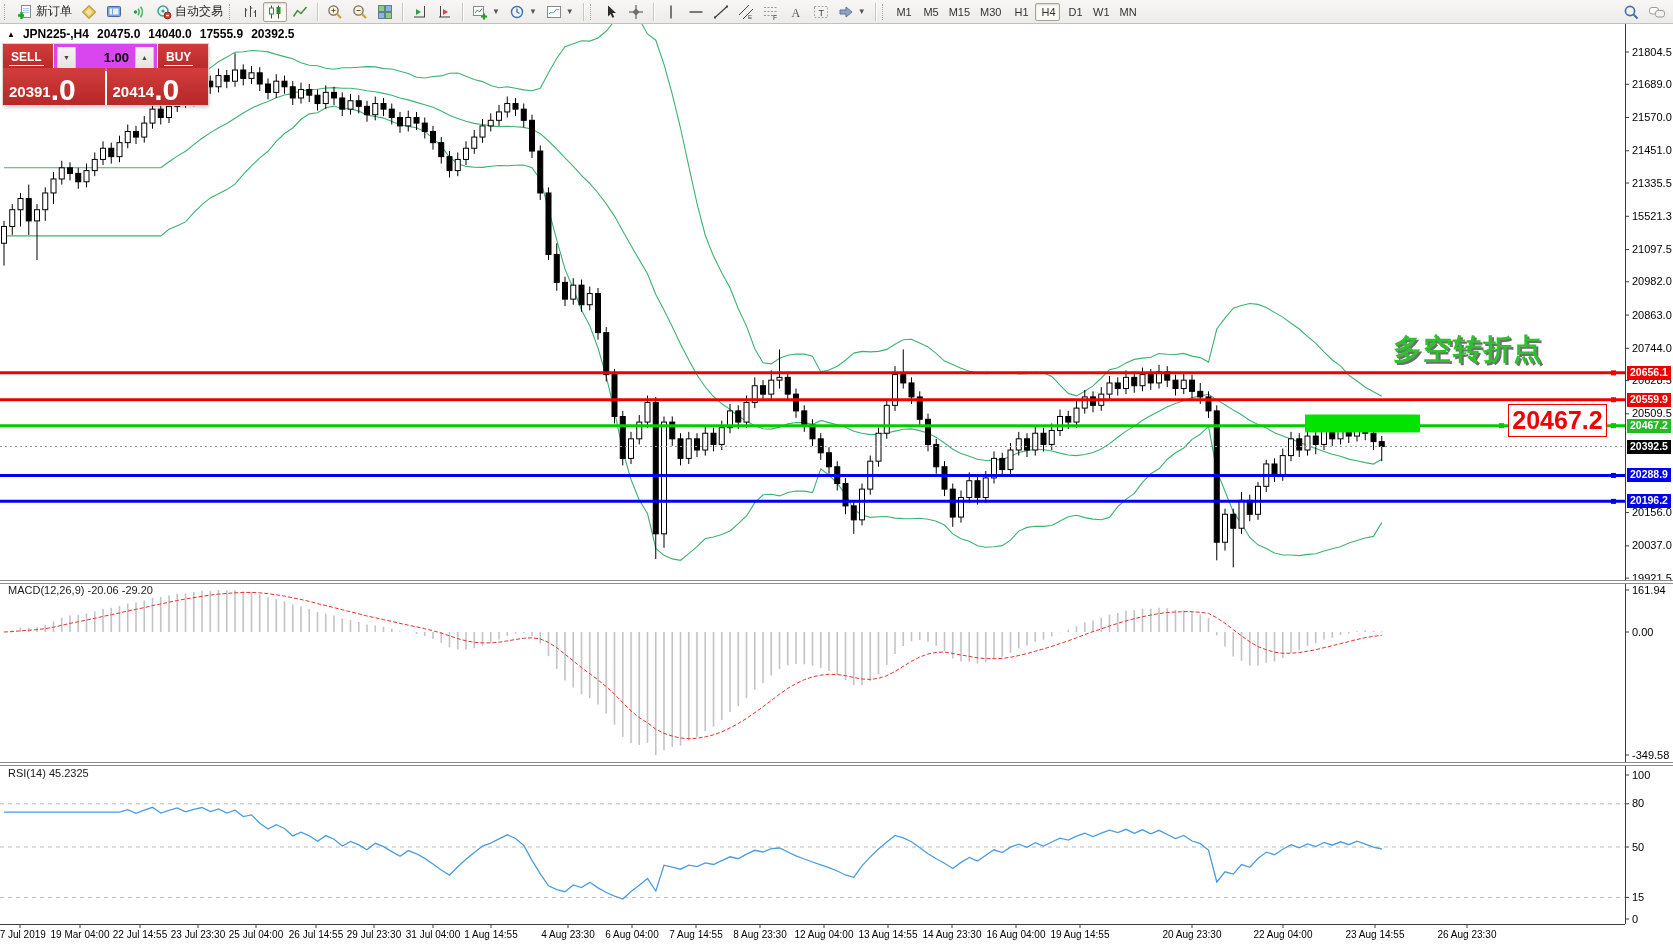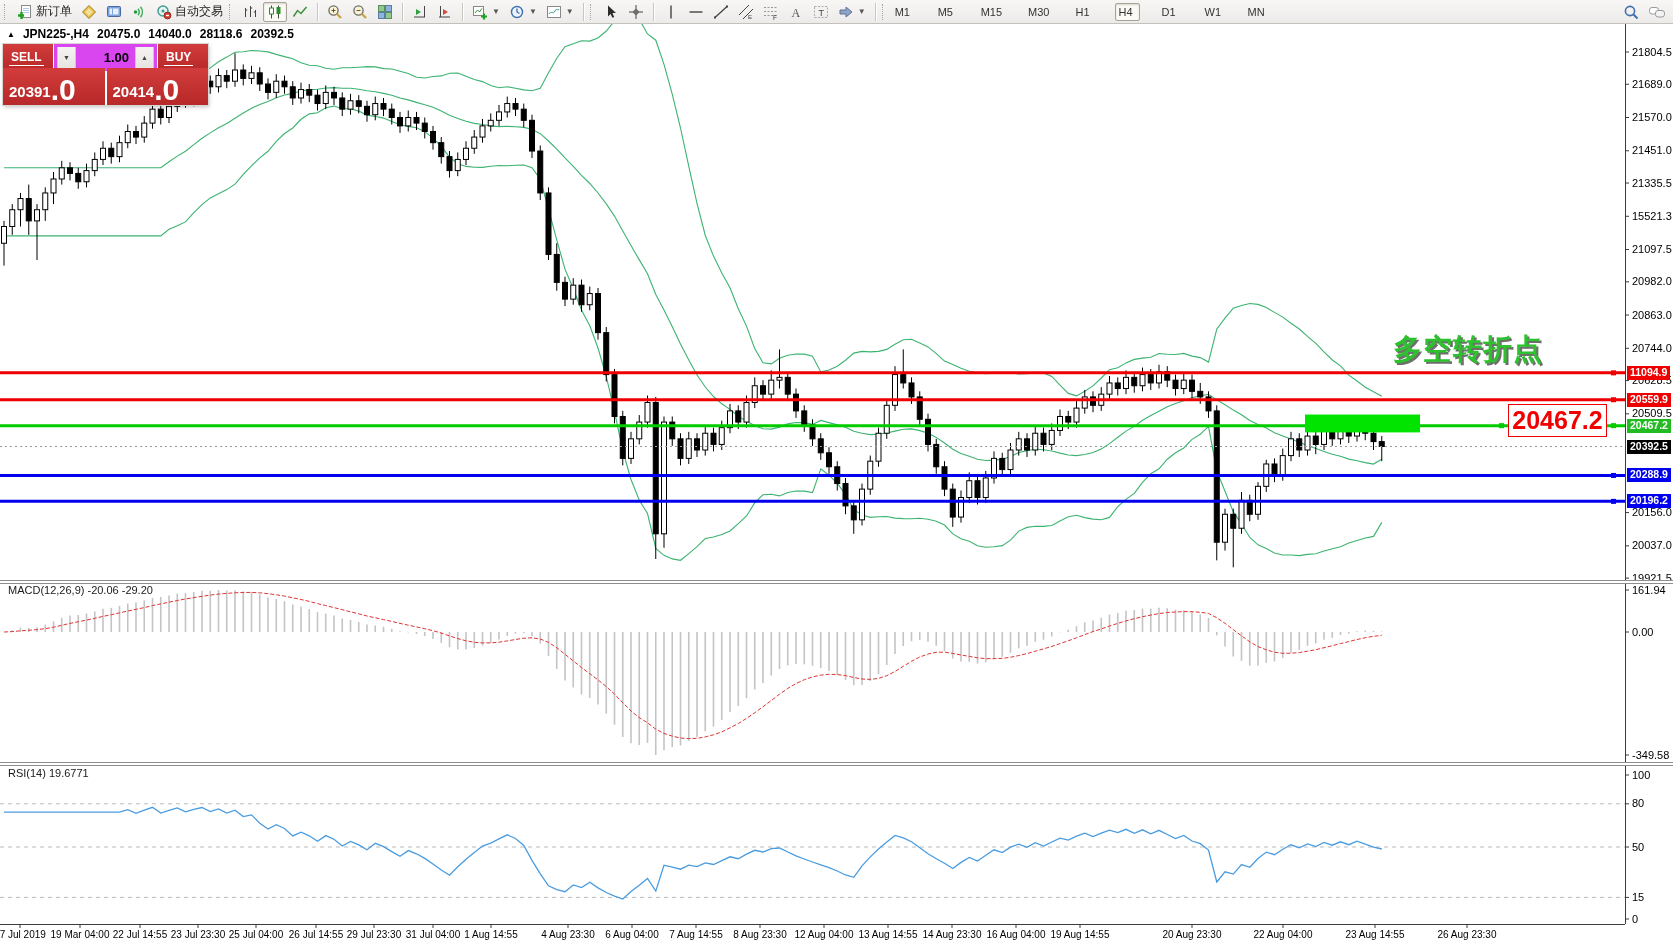--- a/index.html
+++ b/index.html
@@ -3,21 +3,21 @@
 <meta charset="utf-8">
 <style>
   html,body{margin:0;padding:0;background:#fff}
   #app{position:relative;width:1673px;height:947px;overflow:hidden;background:#fff;
        font-family:"Liberation Sans","DejaVu Sans",sans-serif;user-select:none}
   
   .toolbar{position:absolute;left:0;top:0;width:1673px;height:24px;box-sizing:border-box;
     background:linear-gradient(#f8f7f6,#ecebe9);border-bottom:1px solid #c4c0ba;
     display:flex;align-items:center;padding:0 3px;gap:1px;z-index:20}
   .titem{height:20px;min-width:22px;border:1px solid transparent;background:transparent;
-    display:flex;align-items:center;justify-content:flex-start;gap:3px;padding:0 3px;
+    display:flex;align-items:center;justify-content:flex-end;gap:3px;padding:0 3px;
     font:12px "Liberation Sans","DejaVu Sans",sans-serif;color:#222;border-radius:2px}
   .titem.active{border:1px solid #a9a49a;background:#fbfaf4;box-shadow:inset 0 1px 2px #d8d4cc}
   .titem svg{display:block}
   .caret{font-size:8px;color:#555;margin-left:1px}
   .tsep{width:1px;height:18px;background:#c9c5bf;box-shadow:1px 0 0 #fff;margin:0 4px;flex:none}
   .tgrip{width:4px;height:16px;border-left:1px dotted #a8a49e;margin:0 3px 0 1px;flex:none}
   .tspacer{flex:1}
   .tf{min-width:25px;height:18px;font-size:11px;color:#333}
   
   .quote{position:absolute;left:7px;top:27px;z-index:9;display:flex;gap:8px;align-items:center;
@@ -287,21 +287,21 @@
     <button class="titem">
         <span>
           <svg width="16" height="16" viewBox="0 0 16 16">
             <path d="M2 6h6V3l6 5-6 5v-3H2z" fill="#8fa3c8" stroke="#5f7398"></path>
           </svg>
         </span>
         <span class="caret">▼</span>
       </button>
     <div class="tsep"></div>
     <div class="tgrip"></div>
-    <div id="tf-group" style="display:flex;gap:18px">
+    <div id="tf-group" style="display:flex;gap:2px">
         <button class="titem tf">M1</button>
         <button class="titem tf">M5</button>
         <button class="titem tf">M15</button>
         <button class="titem tf">M30</button>
         <button class="titem tf">H1</button>
         <button class="titem tf active">H4</button>
         <button class="titem tf">D1</button>
         <button class="titem tf">W1</button>
         <button class="titem tf">MN</button>
       </div>
@@ -911,21 +911,21 @@
       <line x1="1283" y1="925" x2="1283" y2="928" stroke="#3c3c3c"></line>
       <line x1="1375" y1="925" x2="1375" y2="928" stroke="#3c3c3c"></line>
       <line x1="1467" y1="925" x2="1467" y2="928" stroke="#3c3c3c"></line>
     </svg>
 
   <div class="quote">
     <span class="tri">▲</span>
     <span>JPN225-,H4</span>
     <span>20475.0</span>
     <span>14040.0</span>
-    <span>28118.6</span>
+    <span>17555.9</span>
     <span>20392.5</span>
   </div>
 
   <div class="trade-panel">
     <div class="tp-row1">
       <button class="tp-red">
           <span class="ul">SELL</span>
         </button>
       <div class="tp-vol">
         <button class="tp-volbtn">▼</button>
@@ -945,42 +945,42 @@
         <span class="small">20414</span>
           <span class="big">.0</span>
       </button>
     </div>
   </div>
 
   <div class="hsep" style="top:580px"></div>
   <div class="hsep" style="top:762px"></div>
 
   <div class="ind-label" style="top:584px">MACD(12,26,9) -20.06 -29.20</div>
-  <div class="ind-label" style="top:767px">RSI(14) 19.6771</div>
+  <div class="ind-label" style="top:767px">RSI(14) 45.2325</div>
 
   <div class="turning-point">多空转折点</div>
   <div class="price-callout">20467.2</div>
 
   <div id="axis-layer">
       <div style="position: absolute; left: 1632px; top: 45.5px; font: 11px &quot;Liberation Sans&quot;, sans-serif; color: rgb(0, 0, 0); white-space: nowrap;">21804.5</div>
       <div style="position: absolute; left: 1632px; top: 77.7707px; font: 11px &quot;Liberation Sans&quot;, sans-serif; color: rgb(0, 0, 0); white-space: nowrap;">21689.0</div>
       <div style="position: absolute; left: 1632px; top: 111.019px; font: 11px &quot;Liberation Sans&quot;, sans-serif; color: rgb(0, 0, 0); white-space: nowrap;">21570.0</div>
       <div style="position: absolute; left: 1632px; top: 144.268px; font: 11px &quot;Liberation Sans&quot;, sans-serif; color: rgb(0, 0, 0); white-space: nowrap;">21451.0</div>
       <div style="position: absolute; left: 1632px; top: 176.539px; font: 11px &quot;Liberation Sans&quot;, sans-serif; color: rgb(0, 0, 0); white-space: nowrap;">21335.5</div>
       <div style="position: absolute; left: 1632px; top: 209.787px; font: 11px &quot;Liberation Sans&quot;, sans-serif; color: rgb(0, 0, 0); white-space: nowrap;">15521.3</div>
       <div style="position: absolute; left: 1632px; top: 243.036px; font: 11px &quot;Liberation Sans&quot;, sans-serif; color: rgb(0, 0, 0); white-space: nowrap;">21097.5</div>
       <div style="position: absolute; left: 1632px; top: 275.306px; font: 11px &quot;Liberation Sans&quot;, sans-serif; color: rgb(0, 0, 0); white-space: nowrap;">20982.0</div>
       <div style="position: absolute; left: 1632px; top: 308.555px; font: 11px &quot;Liberation Sans&quot;, sans-serif; color: rgb(0, 0, 0); white-space: nowrap;">20863.0</div>
       <div style="position: absolute; left: 1632px; top: 341.804px; font: 11px &quot;Liberation Sans&quot;, sans-serif; color: rgb(0, 0, 0); white-space: nowrap;">20744.0</div>
       <div style="position: absolute; left: 1632px; top: 374.074px; font: 11px &quot;Liberation Sans&quot;, sans-serif; color: rgb(0, 0, 0); white-space: nowrap;">20628.5</div>
       <div style="position: absolute; left: 1632px; top: 407.323px; font: 11px &quot;Liberation Sans&quot;, sans-serif; color: rgb(0, 0, 0); white-space: nowrap;">20509.5</div>
       <div style="position: absolute; left: 1632px; top: 506.091px; font: 11px &quot;Liberation Sans&quot;, sans-serif; color: rgb(0, 0, 0); white-space: nowrap;">20156.0</div>
       <div style="position: absolute; left: 1632px; top: 539.34px; font: 11px &quot;Liberation Sans&quot;, sans-serif; color: rgb(0, 0, 0); white-space: nowrap;">20037.0</div>
       <div style="position: absolute; left: 1632px; top: 571.61px; font: 11px &quot;Liberation Sans&quot;, sans-serif; color: rgb(0, 0, 0); white-space: nowrap;">19921.5</div>
-      <div style="position: absolute; left: 1627px; top: 365.863px; height: 14px; font: bold 10.5px &quot;Liberation Sans&quot;, sans-serif; padding: 0px 3px; background: rgb(238, 0, 0); color: rgb(255, 255, 255); z-index: 5;">11094.9</div>
+      <div style="position: absolute; left: 1627px; top: 365.863px; height: 14px; font: bold 10.5px &quot;Liberation Sans&quot;, sans-serif; padding: 0px 3px; background: rgb(238, 0, 0); color: rgb(255, 255, 255); z-index: 5;">20656.1</div>
       <div style="position: absolute; left: 1627px; top: 392.741px; height: 14px; font: bold 10.5px &quot;Liberation Sans&quot;, sans-serif; padding: 0px 3px; background: rgb(238, 0, 0); color: rgb(255, 255, 255); z-index: 5;">20559.9</div>
       <div style="position: absolute; left: 1627px; top: 418.642px; height: 14px; font: bold 10.5px &quot;Liberation Sans&quot;, sans-serif; padding: 0px 3px; background: rgb(34, 187, 34); color: rgb(255, 255, 255); z-index: 5;">20467.2</div>
       <div style="position: absolute; left: 1627px; top: 439.513px; height: 14px; font: bold 10.5px &quot;Liberation Sans&quot;, sans-serif; padding: 0px 3px; background: rgb(0, 0, 0); color: rgb(255, 255, 255); z-index: 5;">20392.5</div>
       <div style="position: absolute; left: 1627px; top: 468.459px; height: 14px; font: bold 10.5px &quot;Liberation Sans&quot;, sans-serif; padding: 0px 3px; background: rgb(0, 0, 238); color: rgb(255, 255, 255); z-index: 5;">20288.9</div>
       <div style="position: absolute; left: 1627px; top: 494.359px; height: 14px; font: bold 10.5px &quot;Liberation Sans&quot;, sans-serif; padding: 0px 3px; background: rgb(0, 0, 238); color: rgb(255, 255, 255); z-index: 5;">20196.2</div>
       <div style="position: absolute; left: 1632px; top: 583.5px; font: 11px &quot;Liberation Sans&quot;, sans-serif; color: rgb(0, 0, 0);">161.94</div>
       <div style="position: absolute; left: 1632px; top: 625.5px; font: 11px &quot;Liberation Sans&quot;, sans-serif; color: rgb(0, 0, 0);">0.00</div>
       <div style="position: absolute; left: 1632px; top: 748.5px; font: 11px &quot;Liberation Sans&quot;, sans-serif; color: rgb(0, 0, 0);">-349.58</div>
       <div style="position: absolute; left: 1632px; top: 768.5px; font: 11px &quot;Liberation Sans&quot;, sans-serif; color: rgb(0, 0, 0);">100</div>
       <div style="position: absolute; left: 1632px; top: 797.3px; font: 11px &quot;Liberation Sans&quot;, sans-serif; color: rgb(0, 0, 0);">80</div>

